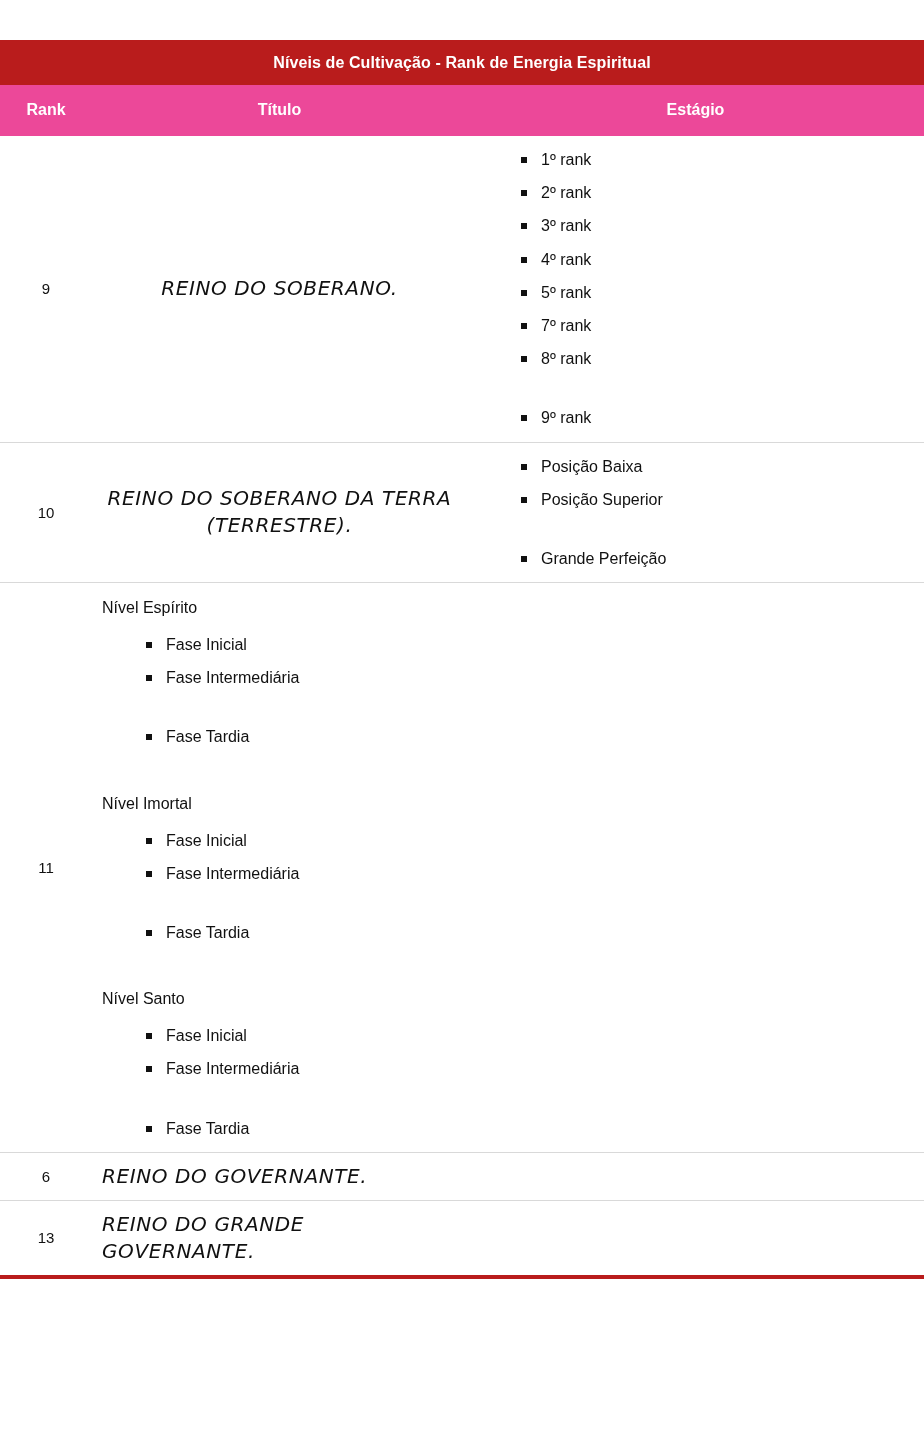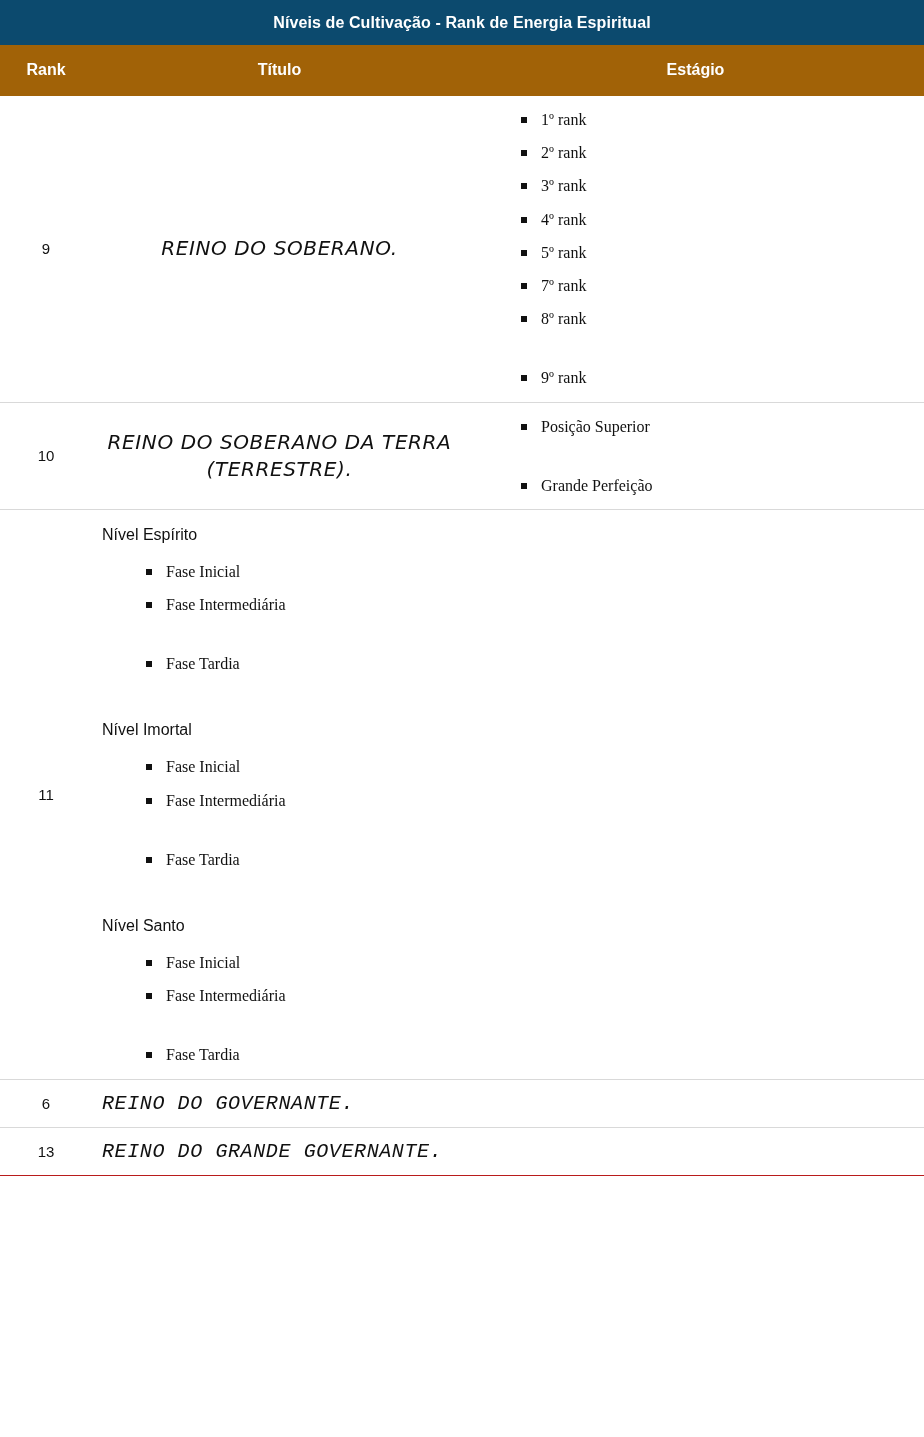--- a/index.html
+++ b/index.html
@@ -10,49 +10,50 @@
   body {
     width: 924px;
     font-family: "Liberation Sans", sans-serif;
     color: #111111;
   }
   .doc {
     width: 924px;
     box-sizing: border-box;
   }
   .title-bar {
-    background: #0c4a6e;
+    background: #b91c1c;
     color: #ffffff;
     text-align: center;
     font-size: 16px;
     font-weight: bold;
     padding: 14px 10px 13px 10px;
     letter-spacing: 0.1px;
+    margin-top: 40px;
   }
   .header-row {
     display: flex;
-    background: #a16207;
+    background: #ec4899;
     color: #ffffff;
     font-weight: bold;
     font-size: 16px;
   }
   .header-row .cell {
     padding: 16px 8px 17px 8px;
     box-sizing: border-box;
   }
   .col-rank { width: 92px; text-align: center; flex: 0 0 92px; }
   .col-title { width: 375px; text-align: center; flex: 0 0 375px; }
   .col-stage { flex: 1 1 auto; text-align: center; }
 
   .row {
     display: flex;
     border-bottom: 1px solid #d9d9d9;
     align-items: stretch;
   }
-  .row:last-child { border-bottom: 1px solid #b91c1c; }
+  .row:last-child { border-bottom: 4px solid #b91c1c; }
 
   .cell {
     box-sizing: border-box;
     padding: 10px 8px;
   }
   .cell-rank {
     width: 92px;
     flex: 0 0 92px;
     font-size: 15px;
     text-align: center;
@@ -82,21 +83,20 @@
     padding-bottom: 14px;
     font-size: 16px;
     display: flex;
     flex-direction: column;
     justify-content: center;
   }
   ul.stage-list {
     margin: 0;
     padding: 0 0 0 46px;
     list-style: none;
-    font-family: Liberation Serif, serif;
   }
   ul.stage-list li {
     position: relative;
     padding: 0 0 0 20px;
     margin: 0 0 14px 0;
     font-size: 16px;
     line-height: 1.2;
   }
   ul.stage-list li:last-child { margin-bottom: 0; margin-top: 40px; }
   ul.stage-list li::before {
@@ -112,22 +112,21 @@
     font-size: 16px;
     margin: 2px 0 18px 0;
     padding-left: 2px;
   }
   .stage-group { margin-bottom: 46px; }
   .stage-group:last-child { margin-bottom: 0; }
   .row-short .cell-rank { padding-top: 14px; padding-bottom: 14px; }
   .row-short .cell-title {
     justify-content: flex-start;
     padding-left: 10px;
-    text-align: center;
-    font-family: Liberation Mono, monospace;
+    text-align: left;
   }
   .row-short .cell-stage { padding-top: 10px; padding-bottom: 10px; }
 </style>
 </head>
 <body>
 
 <div class="doc">
 
   <div class="title-bar">Níveis de Cultivação - Rank de Energia Espiritual</div>
 
@@ -152,20 +151,21 @@
         <li>9º rank</li>
       </ul>
     </div>
   </div>
 
   <div class="row">
     <div class="cell cell-rank">10</div>
     <div class="cell cell-title">REINO DO SOBERANO DA TERRA (TERRESTRE).</div>
     <div class="cell cell-stage">
       <ul class="stage-list">
+        <li>Posição Baixa</li>
         <li>Posição Superior</li>
         <li>Grande Perfeição</li>
       </ul>
     </div>
   </div>
 
   <div class="row">
     <div class="cell cell-rank">11</div>
     <div class="cell cell-stage">
 

